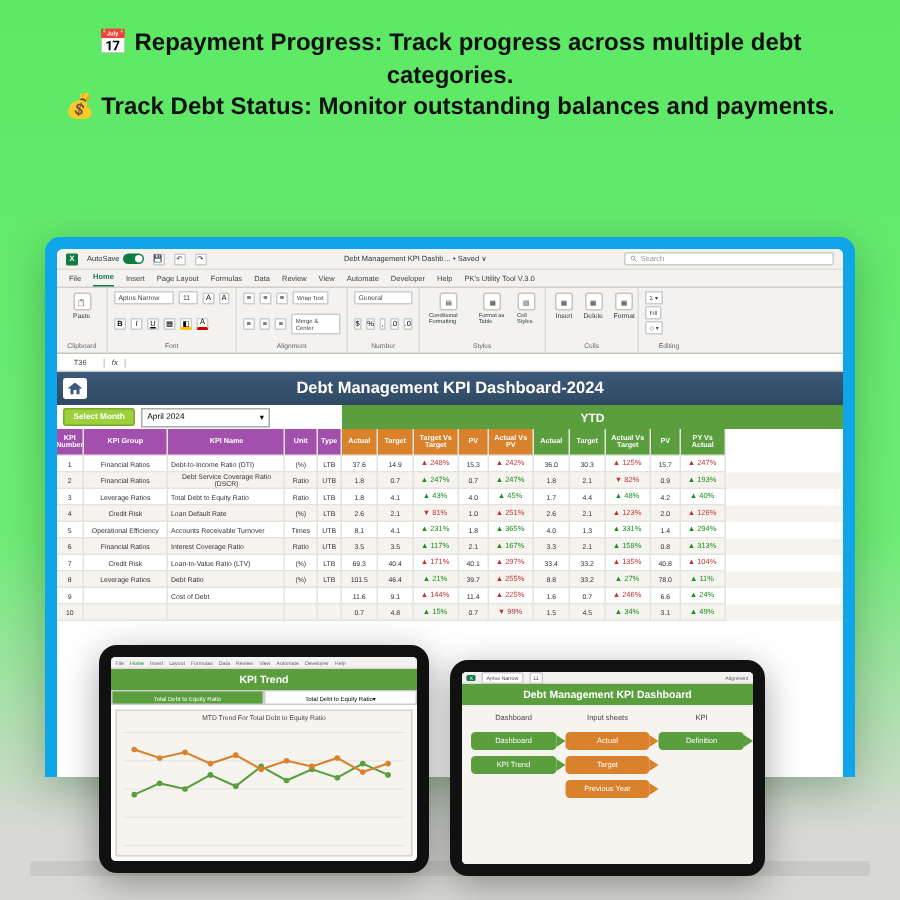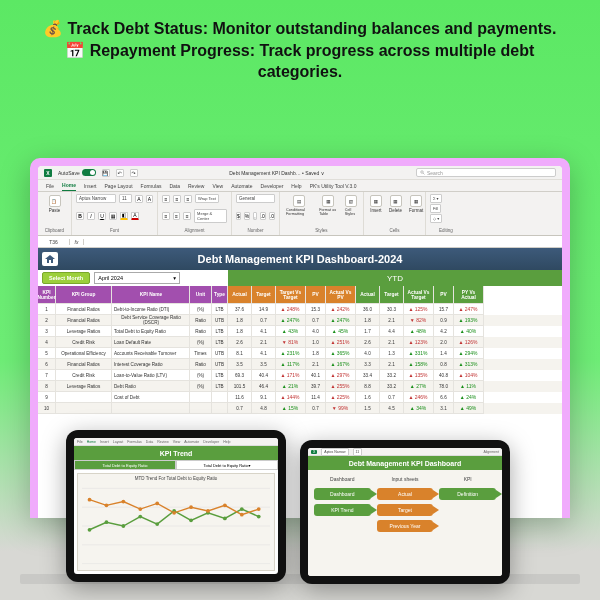--- a/index.html
+++ b/index.html
@@ -7,21 +7,21 @@
     width: 600px; height: 600px;
     background: linear-gradient(180deg, #5ce864 0%, #6eed76 60%, #d8d8d4 92%, #d8d8d4 100%);
     font-family: -apple-system, "Segoe UI", Arial, sans-serif;
     overflow: hidden; position: relative;
   }
   .hero { text-align: center; padding: 18px 30px 10px; font-weight: 700; font-size: 16px; color: #111; line-height: 1.35; }
   .hero .emoji { margin-right: 4px; }
 
   .monitor {
     position: absolute; left: 50%; top: 158px; transform: translateX(-50%);
-    width: 540px; height: 360px; background: #f0abfc; border-radius: 10px 10px 0 0;
+    width: 540px; height: 360px; background: #0ea5e9; border-radius: 10px 10px 0 0;
     padding: 8px 8px 0; box-shadow: 0 8px 30px rgba(0,0,0,.25);
   }
   .screen { width: 100%; height: 100%; background: #fff; border-radius: 4px 4px 0 0; overflow: hidden; display: flex; flex-direction: column; }
   .stand { position: absolute; left: 50%; bottom: 16px; transform: translateX(-50%); width: 560px; height: 10px; background: #c9c9c6; border-radius: 2px; }
 
   
   .titlebar { height: 14px; background: #f3f2f1; display: flex; align-items: center; font-size: 5px; color: #333; gap: 6px; padding: 0 6px; border-bottom: 1px solid #e0ded9; }
   .titlebar .xl { width: 8px; height: 8px; background: #107c41; color: #fff; display: flex; align-items: center; justify-content: center; font-weight: 700; font-size: 5px; border-radius: 1px; }
   .titlebar .auto { display: flex; align-items: center; gap: 2px; }
   .titlebar .toggle { width: 14px; height: 7px; background: #107c41; border-radius: 4px; position: relative; }
@@ -49,21 +49,21 @@
 
   
   .dash { flex: 1; overflow: hidden; background: #fff; }
   .dheader { height: 22px; background: linear-gradient(#3d5a7a,#2f4961); color: #fff; display: flex; align-items: center; justify-content: center; font-size: 11px; font-weight: 600; position: relative; }
   .dheader .home { position: absolute; left: 4px; width: 16px; height: 14px; background: #fff; border-radius: 2px; display: flex; align-items: center; justify-content: center; }
   .drow2 { height: 16px; display: flex; }
   .drow2 .sel { width: 146px; background: #fff; display: flex; align-items: center; gap: 4px; padding: 0 4px; }
   .drow2 .sel .btn { background: #9ccf3c; color: #fff; font-size: 5.5px; padding: 2px 6px; border-radius: 2px; font-weight: 600; border: 1px solid #7aa82b; }
   .drow2 .sel .dd { flex: 1; background: #fff; border: 1px solid #aaa; font-size: 5.5px; padding: 2px 3px; display: flex; justify-content: space-between; align-items: center; }
   .drow2 .mtd { flex: 1; background: #d9822b; color: #fff; display: flex; align-items: center; justify-content: center; font-weight: 700; font-size: 8px; }
-  .drow2 .ytd { flex: 1; background: #5a9e3e; color: #fff; display: flex; align-items: center; justify-content: center; font-weight: 400; font-size: 8px; }
+  .drow2 .ytd { flex: 1; background: #5a9e3e; color: #fff; display: flex; align-items: center; justify-content: center; font-weight: 700; font-size: 8px; }
 
   .thead { display: flex; font-size: 4.8px; height: 18px; }
   .thead > div, .trow > div { border-right: 1px solid #e5e3de; border-bottom: 1px solid #e5e3de; display: flex; align-items: center; justify-content: center; text-align: center; padding: 0 1px; }
   .thead .kpic { background: #a24fae; color: #fff; font-weight: 600; }
   .thead .mtdc { background: #d9822b; color: #fff; font-weight: 600; }
   .thead .ytdc { background: #5a9e3e; color: #fff; font-weight: 600; }
   .c-n { width: 18px; } .c-g { width: 56px; } .c-name { width: 78px; justify-content: flex-start !important; padding-left: 2px !important; } .c-u { width: 22px; } .c-t { width: 16px; }
   .c-a { width: 24px; } .c-tg { width: 24px; } .c-tv { width: 30px; } .c-pv { width: 20px; } .c-av { width: 30px; }
   .c-a2 { width: 24px; } .c-tg2 { width: 24px; } .c-tv2 { width: 30px; } .c-pv2 { width: 20px; } .c-av2 { width: 30px; }
 
@@ -97,22 +97,22 @@
   .pill .arrow { position:absolute; right:-6px; top:50%; transform:translateY(-50%); width:0; height:0; border-top:4px solid transparent; border-bottom:4px solid transparent; }
   .pill.g .arrow { border-left:6px solid #5a9e3e; }
   .pill.o .arrow { border-left:6px solid #d9822b; }
 
   .floor { position:absolute; left:0; right:0; bottom:0; height:32px; background:#d8d8d4; }
 </style>
 </head>
 <body>
 
 <div class="hero">
+  <div><span class="emoji">📅</span><span>Repayment Progress: Track progress across multiple debt categories.</span></div>
   <div><span class="emoji">💰</span><span>Track Debt Status: Monitor outstanding balances and payments.</span></div>
-  <div><span class="emoji">📅</span><span>Repayment Progress: Track progress across multiple debt categories.</span></div>
 </div>
 
 <div class="floor"></div>
 <div class="stand"></div>
 
 <div class="monitor">
   <div class="screen">
 
     <div class="titlebar">
       <div class="xl">X</div>

